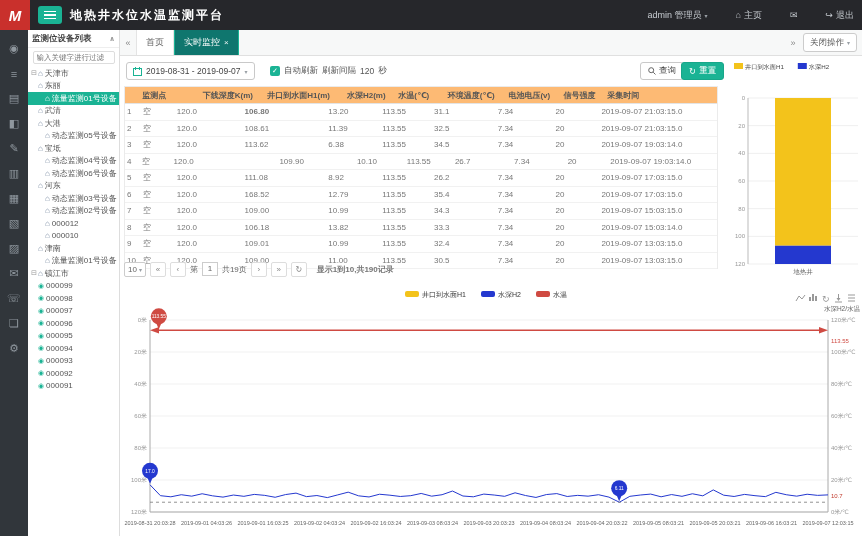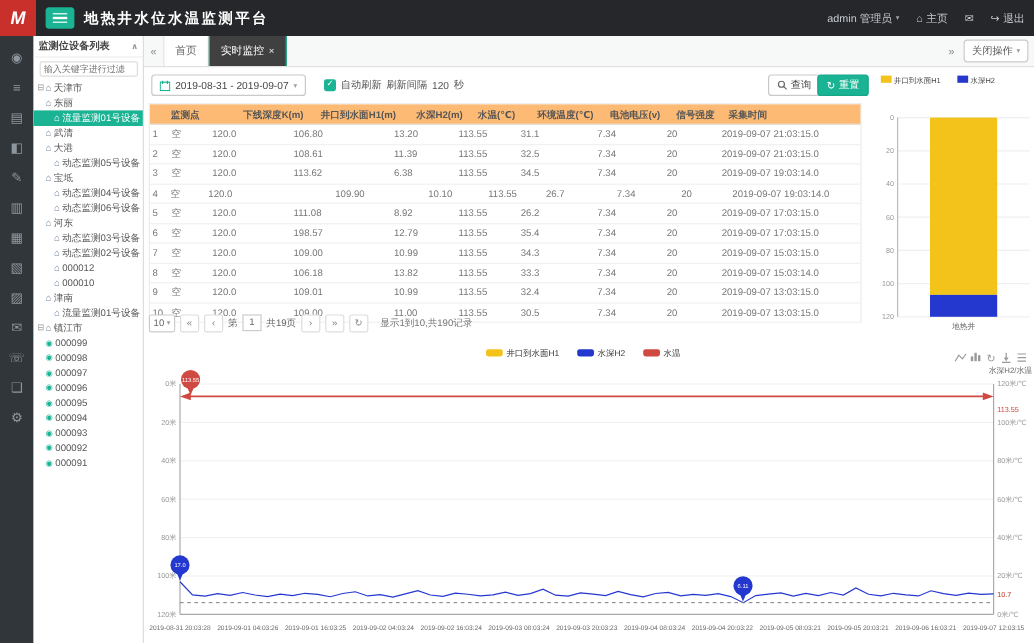--- a/index.html
+++ b/index.html
@@ -8,21 +8,21 @@
   svg{font-family:"Liberation Sans","DejaVu Sans",sans-serif;}
 
   
   .hdr{position:absolute;left:0;top:0;width:862px;height:30px;background:#26272b;}
   .logo{position:absolute;left:0;top:0;width:30px;height:30px;background:#c9302c;color:#fff;
         font-weight:bold;font-style:italic;font-size:15px;display:flex;align-items:center;justify-content:center;}
   .burger{position:absolute;left:38px;top:6px;width:24px;height:18px;background:#1ab394;border-radius:3px;
         display:flex;flex-direction:column;justify-content:center;align-items:center;gap:2px;cursor:pointer;}
   .burger .bar{width:12px;height:1.5px;background:#fff;}
   .title{position:absolute;left:70px;top:0;line-height:30px;font-size:12px;font-weight:bold;color:#fff;letter-spacing:2px;}
-  .hright{position:absolute;right:8px;top:0;height:30px;display:flex;align-items:center;gap:14px;font-size:9px;color:#c6cbd0;}
+  .hright{position:absolute;right:8px;top:0;height:30px;display:flex;align-items:center;gap:28px;font-size:9px;color:#c6cbd0;}
   .hitem{display:flex;align-items:center;gap:3px;cursor:pointer;}
   .caret{font-size:6px;color:#9aa0a6;}
 
   
   .rail{position:absolute;left:0;top:30px;width:28px;height:506px;background:#31363b;padding-top:6px;box-sizing:border-box;}
   .rail-icon{width:28px;height:25px;display:flex;align-items:center;justify-content:center;color:#8f979e;font-size:11px;cursor:pointer;}
 
   
   .tree{position:absolute;left:28px;top:30px;width:92px;height:506px;background:#fff;border-right:1px solid #ddd;box-sizing:border-box;}
   .thead{height:17px;display:flex;align-items:center;justify-content:space-between;padding:0 4px;
@@ -38,21 +38,21 @@
   .tree-node.sel .exp,.tree-node.sel .ticon{color:#fff;}
 
   
   .tabbar{position:absolute;left:120px;top:30px;width:742px;height:26px;background:#f7f8f8;
           border-bottom:1px solid #e0e0e0;box-sizing:border-box;display:flex;align-items:center;}
   .tnav{width:16px;text-align:center;color:#888;font-size:9px;cursor:pointer;}
   .tnr{margin-left:auto;}
   .tabs{display:flex;height:100%;}
   .tab{display:flex;align-items:center;gap:4px;padding:0 9px;font-size:9px;color:#666;background:#fff;
        border-left:1px solid #e4e4e4;border-right:1px solid #e4e4e4;cursor:pointer;}
-  .tab.active{background:#404040;color:#fff;border-color:#1ab394;}
+  .tab.active{background:#0f766e;color:#fff;border-color:#1ab394;}
   .tclose{font-size:8px;opacity:.9;}
   .closeops{display:flex;align-items:center;gap:3px;border:1px solid #ccc;background:#fff;border-radius:3px;
             height:17px;padding:0 6px;font-size:8.5px;color:#555;margin:0 5px 0 2px;cursor:pointer;}
 
   
   .datebtn{position:absolute;left:126px;top:62px;height:18px;display:flex;align-items:center;gap:4px;padding:0 6px;
            border:1px solid #c9c9c9;border-radius:3px;background:#fff;font-size:8.5px;color:#444;cursor:pointer;box-sizing:border-box;}
   .autorow{position:absolute;left:270px;top:62px;height:18px;display:flex;align-items:center;gap:4px;font-size:8.5px;color:#555;}
   .cb{width:10px;height:10px;background:#1ab394;border-radius:2px;color:#fff;font-size:7px;line-height:10px;text-align:center;cursor:pointer;}
   .qbtn{position:absolute;left:640px;top:62px;height:18px;display:flex;align-items:center;gap:3px;padding:0 7px;
@@ -65,21 +65,21 @@
   .trow{display:flex;height:15.5px;align-items:center;border-bottom:1px solid #f1f1f1;font-size:8px;color:#777;}
   .trow.head{background:#fdba74;font-weight:bold;color:#555;border-bottom:1px solid #e4e4e4;height:16px;}
   .tcell{padding:0 2px;overflow:hidden;white-space:nowrap;box-sizing:border-box;}
 
   
   .pgr{position:absolute;left:124px;top:261px;width:594px;height:16px;display:flex;align-items:center;gap:4px;font-size:8px;color:#666;}
   .psel{display:flex;align-items:center;gap:2px;border:1px solid #ccc;border-radius:2px;padding:0 3px;height:13px;background:#fff;cursor:pointer;}
   .pgbtn{border:1px solid #ddd;border-radius:2px;min-width:10px;text-align:center;height:13px;line-height:13px;
          padding:0 2px;background:#fff;color:#888;cursor:pointer;}
   .pin2{border:1px solid #ccc;width:14px;height:12px;line-height:12px;text-align:center;background:#fff;}
-  .psum{margin-left:6px;color:#777;}
+  .psum{margin-left:6px;color:#777;font-weight:bold;}
 
   .barsvg{position:absolute;left:722px;top:58px;}
   .linesvg{position:absolute;left:120px;top:286px;}
 </style>
 </head>
 <body>
 
 <div class="hdr">
   <div class="logo">M</div>
   <div class="burger">
@@ -293,21 +293,21 @@
       <div class="tcell" style="width: 52px;">水温(℃)</div>
       <div class="tcell" style="width: 64px;">环境温度(℃)</div>
       <div class="tcell" style="width: 58px;">电池电压(v)</div>
       <div class="tcell" style="width: 46px;">信号强度</div>
       <div class="tcell" style="width: 118px;">采集时间</div>
     </div>
     <div class="trow">
       <div class="tcell" style="width: 16px;">1</div>
       <div class="tcell" style="width: 34px;">空</div>
       <div class="tcell" style="width: 68px;">120.0</div>
-      <div class="tcell" style="width: 84px;">106.80</div>
+      <div class="tcell" style="width: 84px; font-weight: bold;">106.80</div>
       <div class="tcell" style="width: 54px;">13.20</div>
       <div class="tcell" style="width: 52px;">113.55</div>
       <div class="tcell" style="width: 64px;">31.1</div>
       <div class="tcell" style="width: 58px;">7.34</div>
       <div class="tcell" style="width: 46px;">20</div>
       <div class="tcell" style="width: 118px;">2019-09-07 21:03:15.0</div>
     </div>
     <div class="trow">
       <div class="tcell" style="width: 16px;">2</div>
       <div class="tcell" style="width: 34px;">空</div>
@@ -353,21 +353,21 @@
       <div class="tcell" style="width: 52px;">113.55</div>
       <div class="tcell" style="width: 64px;">26.2</div>
       <div class="tcell" style="width: 58px;">7.34</div>
       <div class="tcell" style="width: 46px;">20</div>
       <div class="tcell" style="width: 118px;">2019-09-07 17:03:15.0</div>
     </div>
     <div class="trow">
       <div class="tcell" style="width: 16px;">6</div>
       <div class="tcell" style="width: 34px;">空</div>
       <div class="tcell" style="width: 68px;">120.0</div>
-      <div class="tcell" style="width: 84px;">198.57</div>
+      <div class="tcell" style="width: 84px;">168.52</div>
       <div class="tcell" style="width: 54px;">12.79</div>
       <div class="tcell" style="width: 52px;">113.55</div>
       <div class="tcell" style="width: 64px;">35.4</div>
       <div class="tcell" style="width: 58px;">7.34</div>
       <div class="tcell" style="width: 46px;">20</div>
       <div class="tcell" style="width: 118px;">2019-09-07 17:03:15.0</div>
     </div>
     <div class="trow">
       <div class="tcell" style="width: 16px;">7</div>
       <div class="tcell" style="width: 34px;">空</div>

